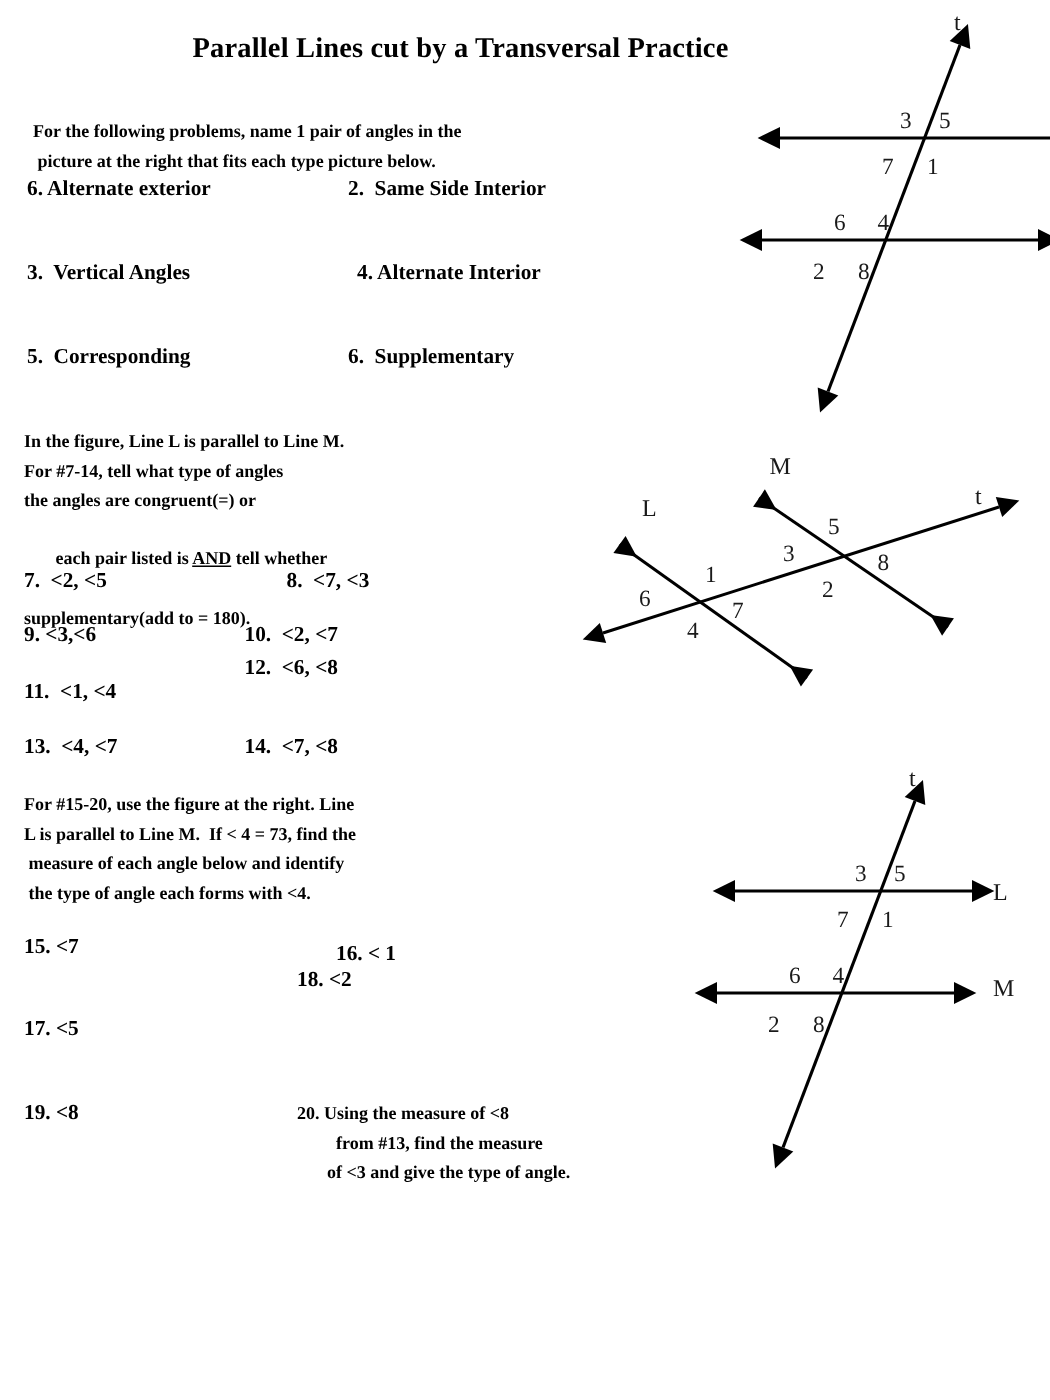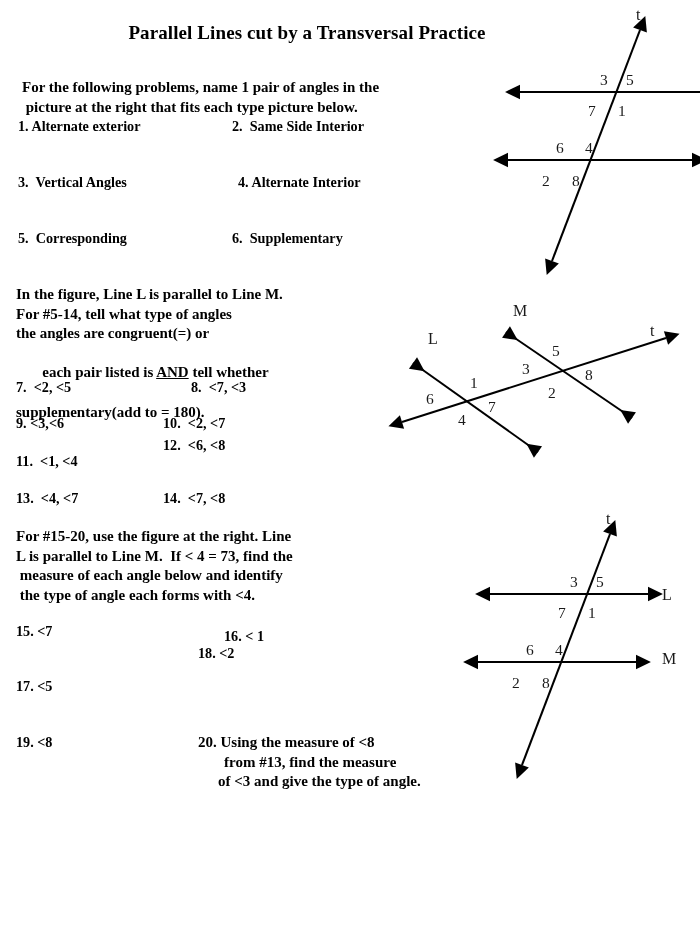--- a/index.html
+++ b/index.html
@@ -26,21 +26,21 @@
     left: 0;
     top: 22px;
     width: 614px;
     text-align: center;
     font-size: 19px;
     font-weight: bold;
     letter-spacing: 0.1px;
   }
   .para {
     position: absolute;
-    font-size: 15px;
+    font-size: 12px;
     font-weight: bold;
     line-height: 19.6px;
   }
   .para .ln { display: block; white-space: pre; }
   .u { text-decoration: underline; }
 
   
   .prob {
     position: absolute;
     font-size: 14.2px;
@@ -114,21 +114,21 @@
       <text class="anglenum" x="52" y="180">2</text>
       <text class="anglenum" x="82" y="180">8</text>
     </svg>
   </div>
 
   <div class="para" style="left:22px; top:78px;">
     <span class="ln">For the following problems, name 1 pair of angles in the</span>
     <span class="ln"> picture at the right that fits each type picture below.</span>
   </div>
 
-  <div class="prob" style="left:18px; top:117px;">1. Alternate exterior</div>
+  <div class="prob" style="left:18px; top:117px;">6. Alternate exterior</div>
   <div class="prob" style="left:232px; top:117px;">2.  Same Side Interior</div>
 
   <div class="prob" style="left:18px; top:173px;">3.  Vertical Angles</div>
   <div class="prob" style="left:238px; top:173px;">4. Alternate Interior</div>
 
   <div class="prob" style="left:18px; top:229px;">5.  Corresponding</div>
   <div class="prob" style="left:232px; top:229px;">6.  Supplementary</div>
 
   <div class="figure" style="left:400px; top:300px;">
     <svg width="290" height="200" viewBox="0 0 290 200">
@@ -157,21 +157,21 @@
       <text class="anglenum" x="148" y="98">2</text>
       <text class="anglenum" x="70" y="88">1</text>
       <text class="anglenum" x="26" y="104">6</text>
       <text class="anglenum" x="88" y="112">7</text>
       <text class="anglenum" x="58" y="125">4</text>
     </svg>
   </div>
 
   <div class="para" style="left:16px; top:285px;">
     <span class="ln">In the figure, Line L is parallel to Line M.</span>
-    <span class="ln">For #5-14, tell what type of angles</span>
+    <span class="ln">For #7-14, tell what type of angles</span>
     <span class="ln">the angles are congruent(=) or</span>
     <span class="ln">
       <span> each pair listed is </span><span class="u">AND</span><span> tell whether</span>
     </span>
     <span class="ln">supplementary(add to = 180).</span>
   </div>
 
   <div class="prob" style="left:16px; top:378px;">7.  &lt;2, &lt;5</div>
   <div class="prob" style="left:163px; top:378px;padding-left:28px;">8.  &lt;7, &lt;3</div>
 

